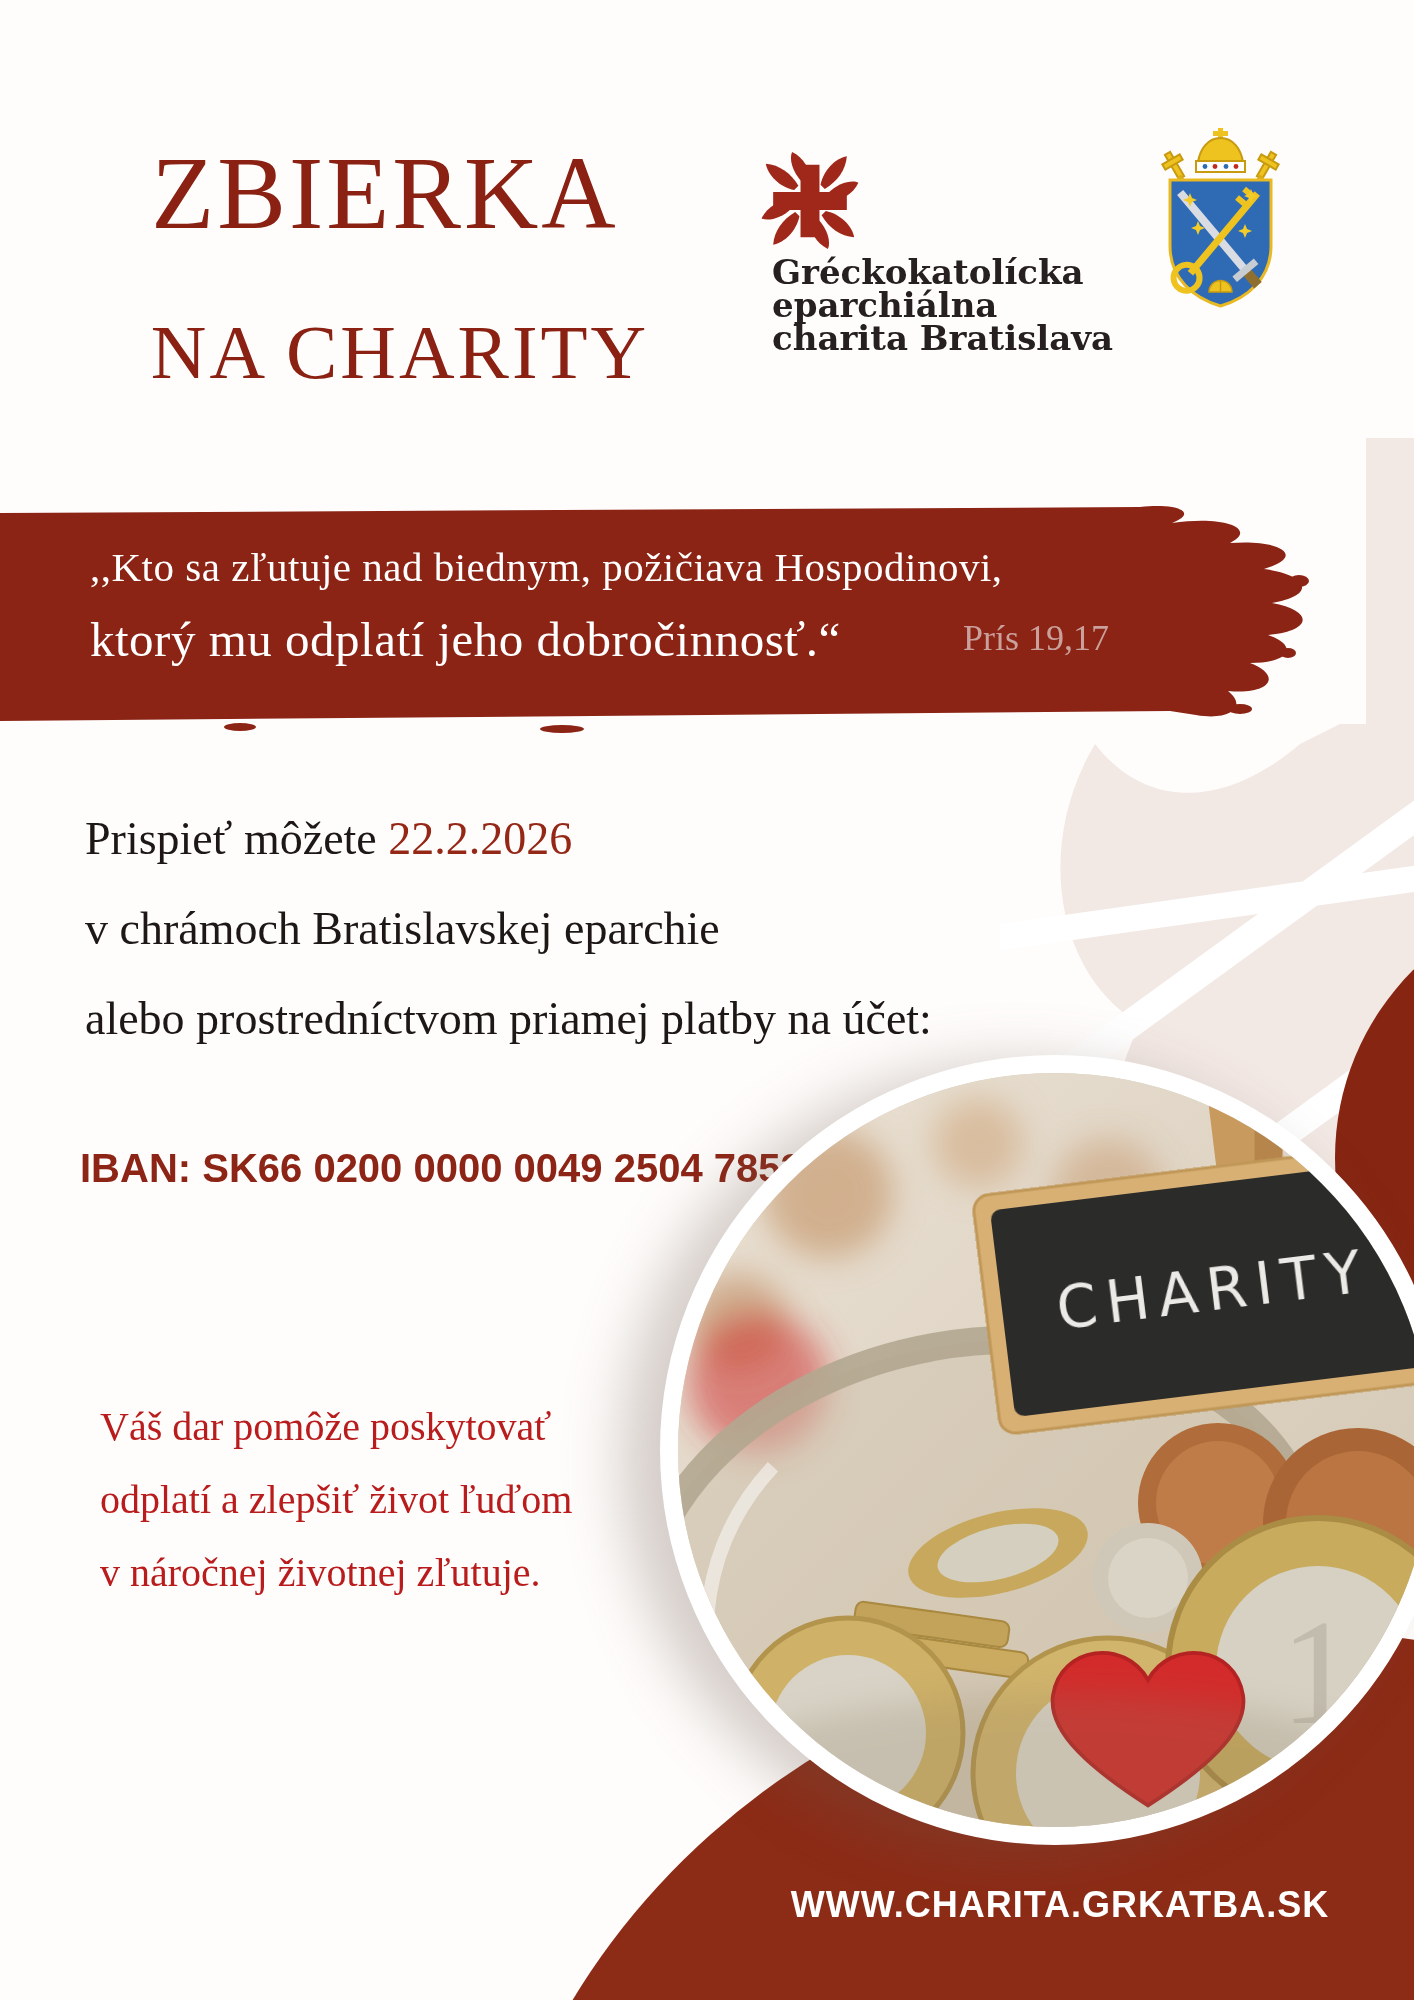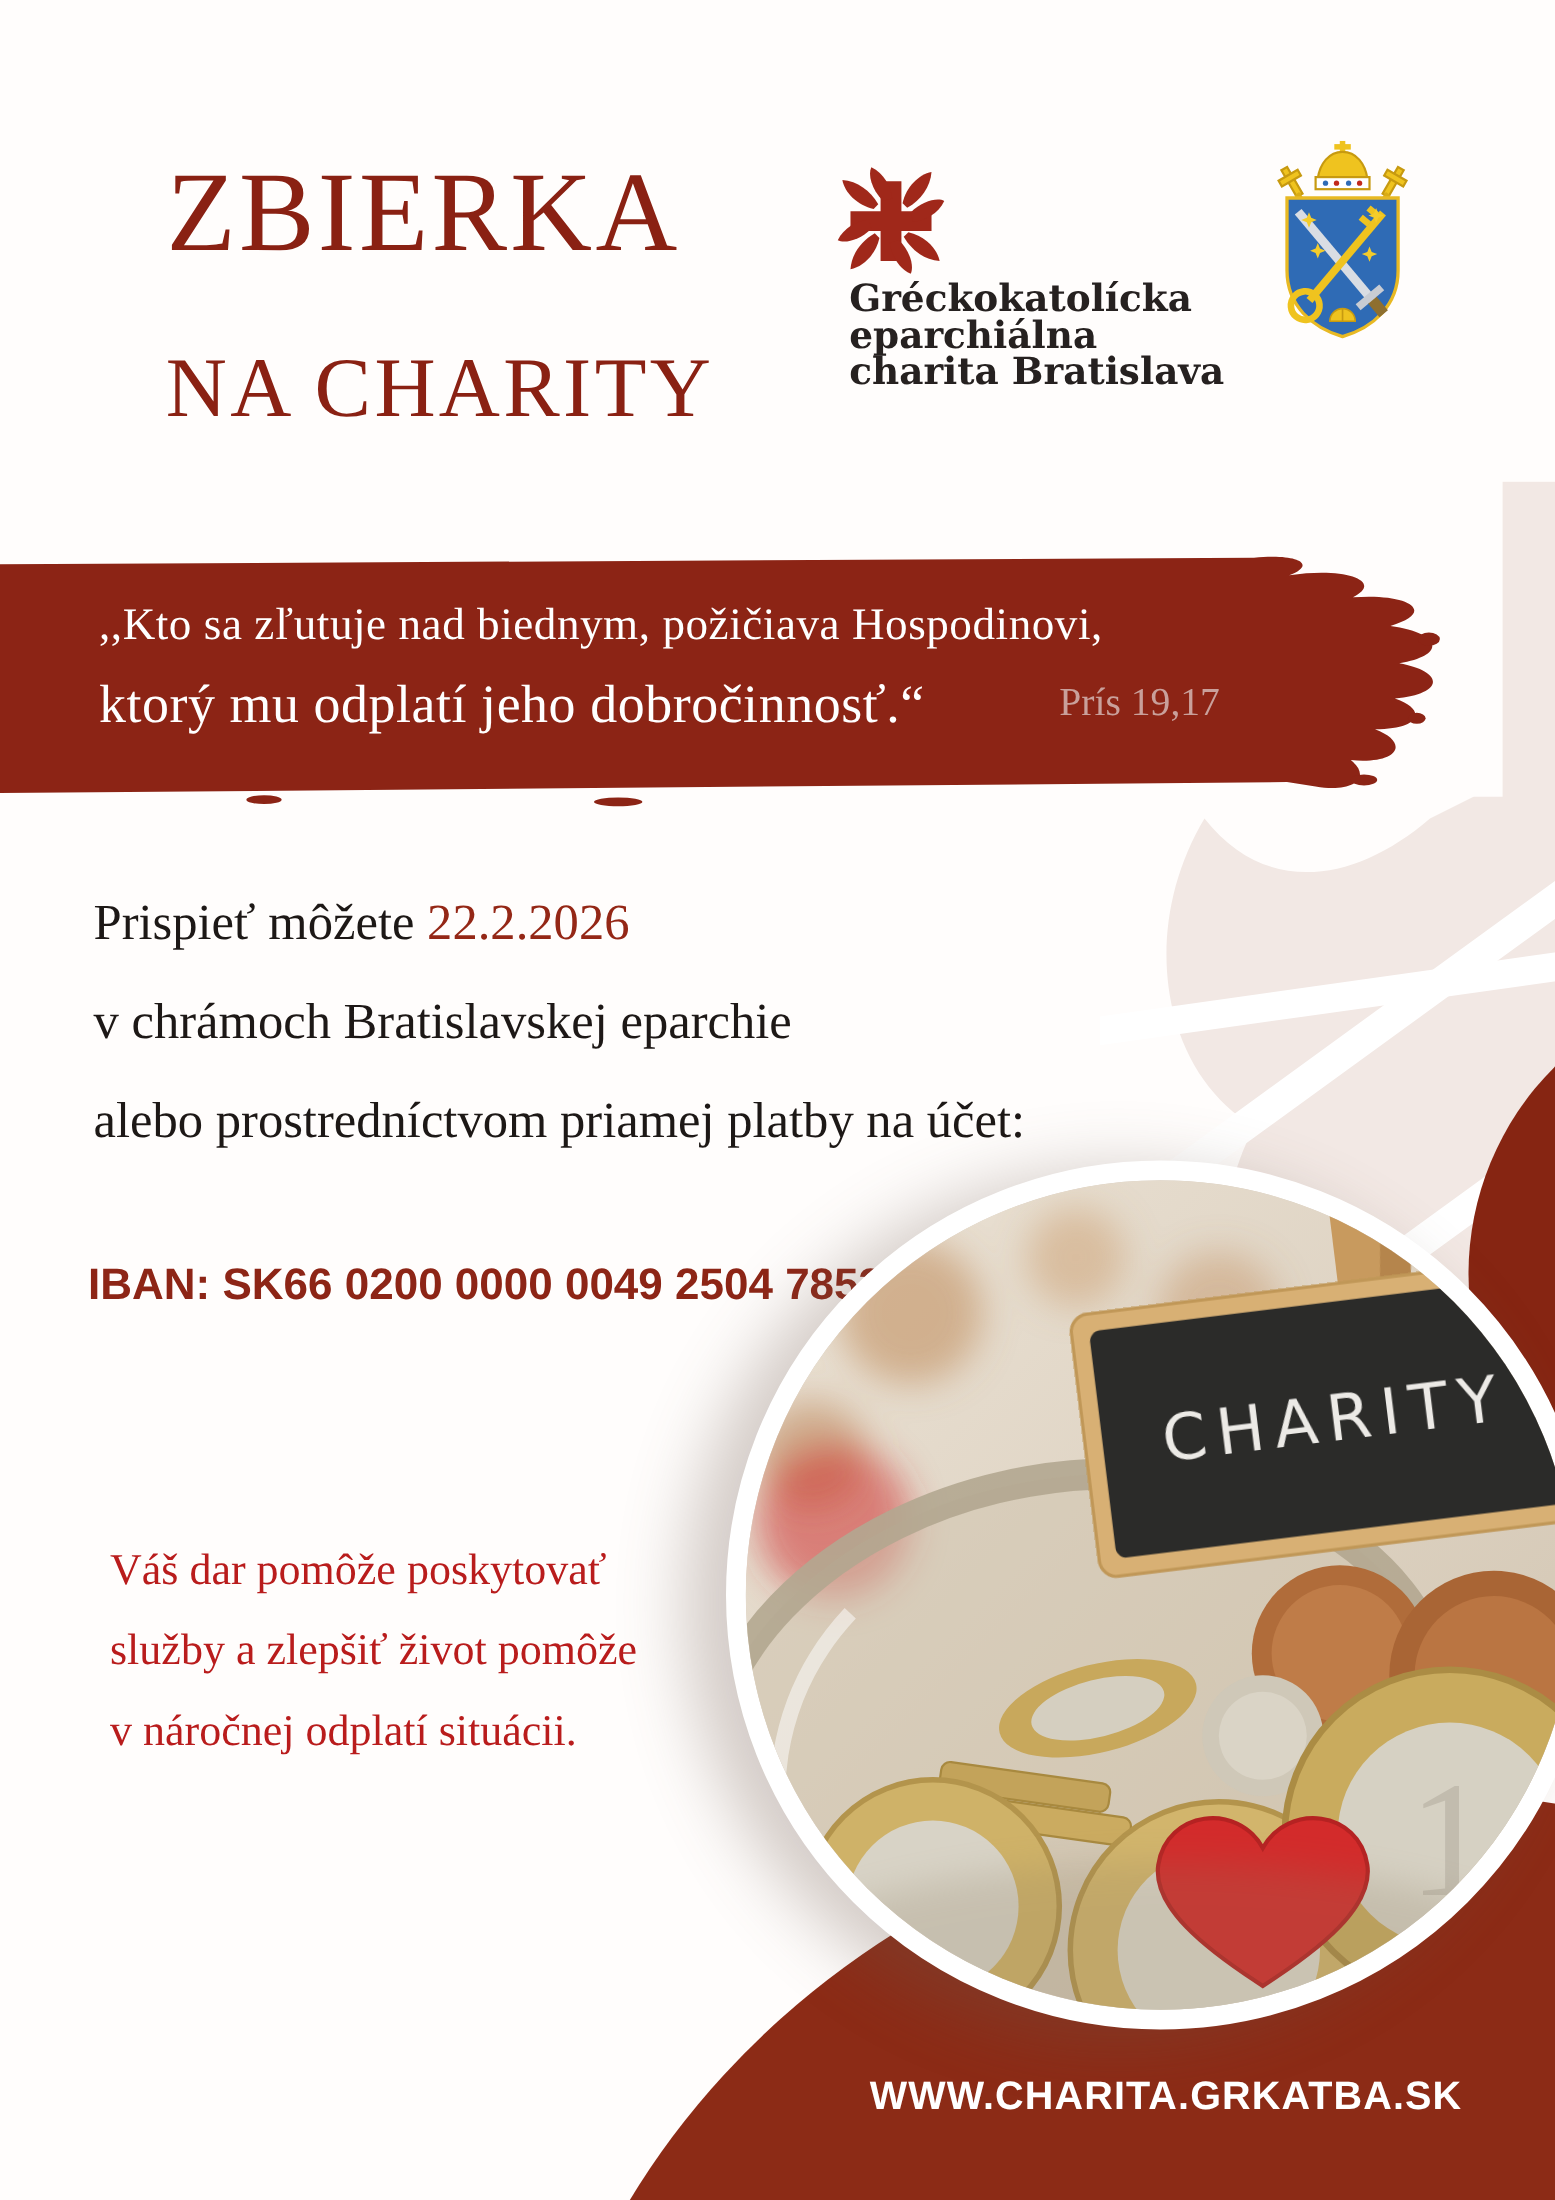--- a/index.html
+++ b/index.html
@@ -142,22 +142,22 @@
 
   <div class="abs cl cl1">
     <span>Prispieť môžete </span><span class="date">22.2.2026</span>
   </div>
   <div class="abs cl cl2">v chrámoch Bratislavskej eparchie</div>
   <div class="abs cl cl3">alebo prostredníctvom priamej platby na účet:</div>
 
   <div class="abs iban">IBAN: SK66 0200 0000 0049 2504 7853</div>
 
   <div class="abs impact im1">Váš dar pomôže poskytovať</div>
-  <div class="abs impact im2">služby a zlepšiť život pomôže</div>
-  <div class="abs impact im3">v náročnej odplatí situácii.</div>
+  <div class="abs impact im2">odplatí a zlepšiť život ľuďom</div>
+  <div class="abs impact im3">v náročnej životnej zľutuje.</div>
 
   <div class="abs photo">
     <svg width="754" height="754" viewBox="0 0 754 754">
       <defs>
         <linearGradient id="bgGrad" x1="0" y1="0" x2="1" y2="1">
           <stop offset="0" stop-color="#ece3d6"></stop>
             <stop offset="1" stop-color="#cfc2ae"></stop>
         </linearGradient>
         <filter id="blur1" x="-50%" y="-50%" width="200%" height="200%">
             <feGaussianBlur stdDeviation="7"></feGaussianBlur>

